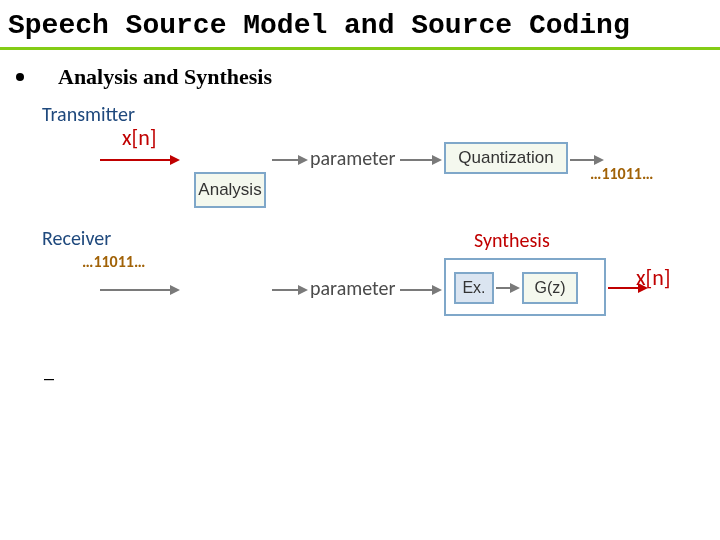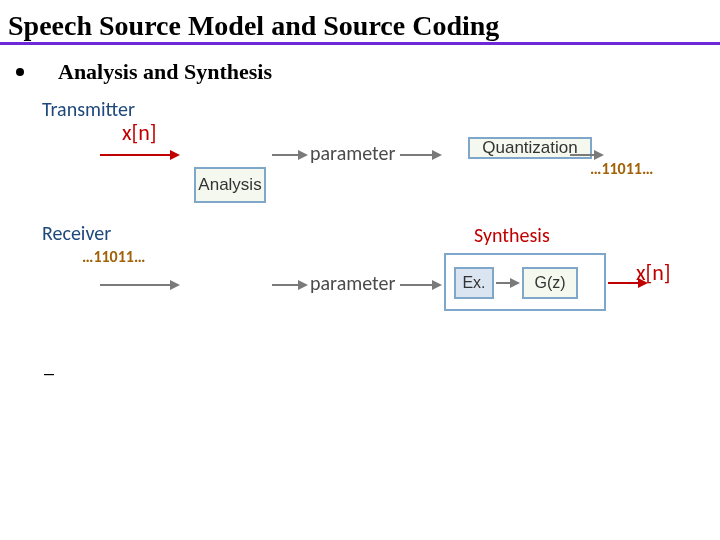--- a/index.html
+++ b/index.html
@@ -6,25 +6,25 @@
   body {
     margin: 0;
     padding: 0;
     width: 720px;
     height: 540px;
     font-family: Arial, sans-serif;
     background: #fff;
     position: relative;
   }
   .title {
-    font-family: Liberation Serif, serif;
+    font-family: Liberation Mono, monospace;
     font-size: 28px;
     font-weight: bold;
-    padding: 10px 8px 0 8px;
-    border-bottom: 3px solid #6d28d9;
+    padding: 10px 8px 6px 8px;
+    border-bottom: 3px solid #84cc16;
   }
   .bullet-row {
     display: flex;
     align-items: center;
     padding: 14px 0 10px 16px;
     gap: 20px;
   }
   .bullet-dot {
     width: 8px; height: 8px; border-radius: 50%; background: #000;
     margin-right: 14px;
@@ -123,21 +123,21 @@
       <div class="head"></div>
   </div>
 
   <div class="lbl param" style="left:310px; top:46px;">parameter</div>
 
   <div class="arrow grey" style="left:400px; top:60px; width:42px;">
     <div class="shaft"></div>
       <div class="head"></div>
   </div>
 
-  <div class="box" style="left:444px; top:42px; width:124px; height:22px;margin-left:24px;">Quantization</div>
+  <div class="box" style="left:444px; top:42px; width:124px; height:32px;">Quantization</div>
 
   <div class="arrow grey" style="left:570px; top:60px; width:34px;">
     <div class="shaft"></div>
       <div class="head"></div>
   </div>
 
   <div class="lbl bits" style="left:590px; top:64px;">…11011…</div>
 
   <div class="lbl section-label" style="left:42px; top:126px;">Receiver</div>
 

